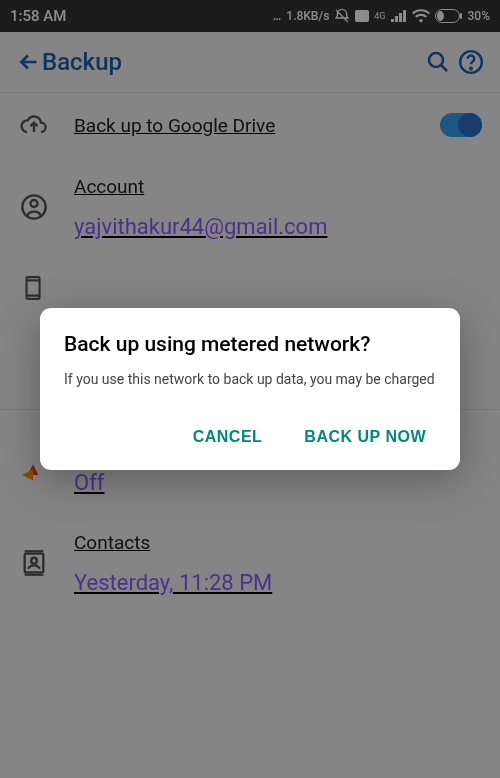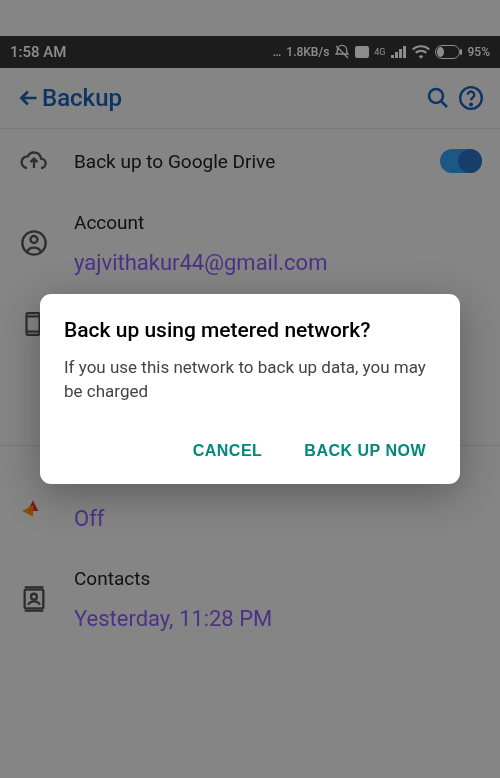--- a/index.html
+++ b/index.html
@@ -14,21 +14,20 @@
     .status-bar {
       height: 32px;
       background: #333;
       color: #fff;
       display: flex;
       align-items: center;
       justify-content: space-between;
       padding: 0 10px;
       font-size: 14px;
       font-weight: 500;
-      margin-top: 36px;
     }
     .status-left { font-size: 15px; }
     .status-right { display: flex; align-items: center; gap: 5px; font-size: 12px; }
     .status-icon { display: inline-flex; align-items: center; }
     .app-bar {
       height: 60px;
       display: flex;
       align-items: center;
       padding: 0 16px;
     }
@@ -38,20 +37,21 @@
       font-weight: 500;
       flex: 1;
     }
     .app-bar-icon { color: #1a5fb4; }
     .back-arrow { color: #1a5fb4; }
     .list-item {
       display: flex;
       align-items: center;
       padding: 18px 18px 18px 20px;
       gap: 28px;
+      text-decoration: underline;
     }
     .list-item .icon { width: 26px; color: #555; flex-shrink: 0; }
     .list-item .content { flex: 1; }
     .list-item .primary { font-size: 19px; color: #222; font-weight: 400; }
     .list-item .secondary { font-size: 22px; color: #8b5cf6; margin-top: 16px; }
     .toggle {
       width: 42px; height: 24px;
       background: #2196f3;
       border-radius: 12px;
       position: relative;
@@ -75,21 +75,21 @@
       justify-content: center;
     }
     .dialog {
       width: 420px;
       background: #fff;
       border-radius: 11px;
       padding: 24px 24px 10px 24px;
       box-shadow: 0 10px 40px rgba(0,0,0,0.3);
     }
     .dialog-title { font-size: 21px; font-weight: 500; color: #000; margin-bottom: 14px; }
-    .dialog-body { font-size: 17px; color: #444; line-height: 1.4; margin-bottom: 24px; }
+    .dialog-body { font-size: 14px; color: #444; line-height: 1.4; margin-bottom: 24px; }
     .dialog-actions { display: flex; justify-content: flex-end; gap: 30px; padding: 6px 4px; }
     .dialog-btn {
       background: none; border: none;
       color: #00897b;
       font-size: 16px;
       font-weight: 600;
       letter-spacing: 0.5px;
       cursor: pointer;
       padding: 8px 6px;
     }
@@ -124,21 +124,21 @@
           <path d="M12 18l-3-3.5c1.8-1.6 4.2-1.6 6 0zM4 9c4.4-4 11.6-4 16 0l-2 2.3c-3.3-3-8.7-3-12 0zM0 4.5C6.6-1.5 17.4-1.5 24 4.5l-2 2.3C16.5 1.5 7.5 1.5 2 6.8z"></path>
         </svg>
     </span>
     <span class="status-icon">
       <svg width="28" height="14" viewBox="0 0 28 14">
           <rect x="0.5" y="0.5" width="24" height="13" rx="6.5" fill="none" stroke="white"></rect>
           <rect x="2" y="2" width="7" height="10" rx="5" fill="white"></rect>
           <rect x="25" y="4" width="2" height="6" rx="1" fill="white"></rect>
         </svg>
     </span>
-    <span>95%</span>
+    <span>30%</span>
   </span>
 </div>
 
 <div class="app-bar">
   <span class="back-arrow">
     <svg width="26" height="26" viewBox="0 0 24 24" fill="none" stroke="#1a5fb4" stroke-width="2.5">
         <path d="M19 12H5M11 18l-6-6 6-6"></path>
       </svg>
   </span>
   <span class="app-title">Backup</span>

